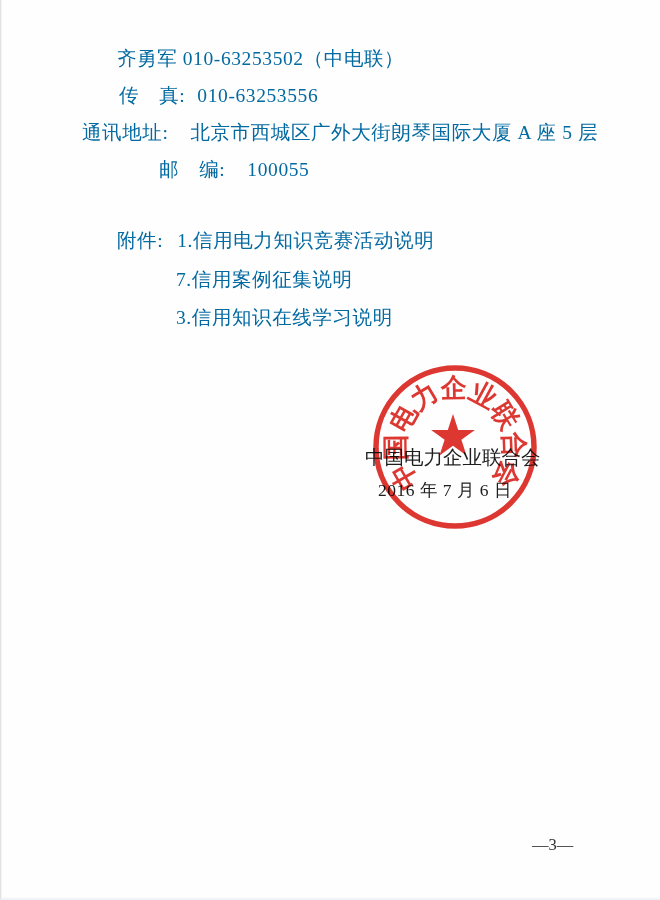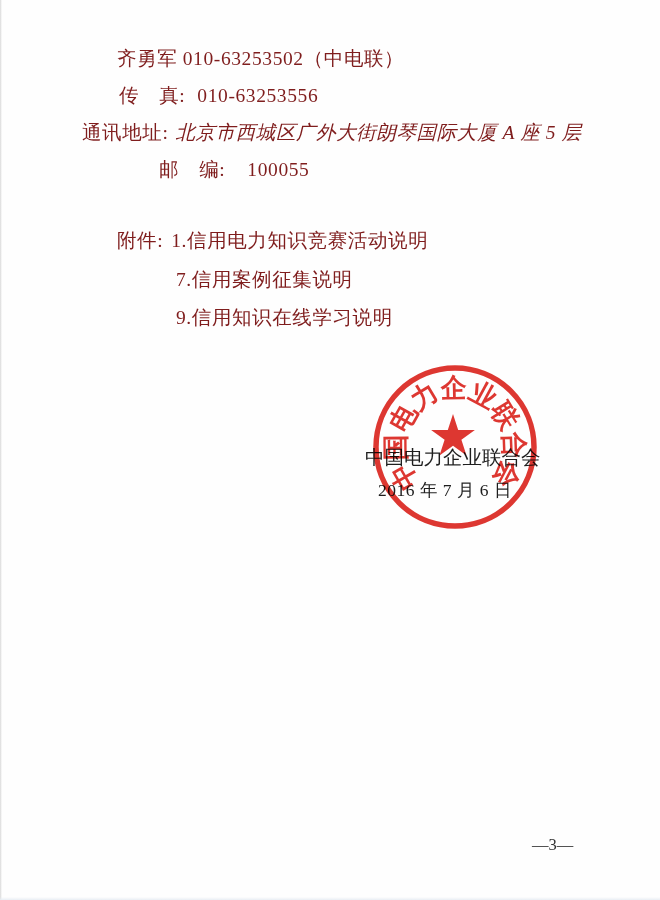--- a/index.html
+++ b/index.html
@@ -19,31 +19,31 @@
   .edge-bottom {
     position: absolute; left: 0; bottom: 0; width: 100%; height: 3px;
     background: linear-gradient(to top, #e9eef4, rgba(255,255,255,0));
   }
   .line {
     position: absolute;
     font-size: 19.5px;
     line-height: 23px;
     letter-spacing: 0.6px;
     white-space: pre;
-    color: #7f1d1d;
+    color: #0369a1;
   }
   .l1 { left: 117px; top: 47px; }
   .l2 { left: 119px; top: 84px; }
   .l3 { left: 82px;  top: 121px; }
   .l4 { left: 119px; top: 158px; margin-left: 40px; }
   .l2 .val { margin-left: 12px; }
-  .l3 .val { margin-left: 7px; font-style: italic; }
+  .l3 .val { margin-left: 22px; }
   .l4 .val { margin-left: 22px; }
   .att1 { left: 117px; top: 229px; }
-  .att1 .att-item { margin-left: 8px; }
+  .att1 .att-item { margin-left: 14px; }
   .att2 { left: 176px; top: 268px; }
   .att3 { left: 176px; top: 306px; }
   .sig-org {
     position: absolute; left: 365px; top: 444px;
     font-size: 19.5px; letter-spacing: 0px; white-space: pre;
     color: #1e1e1e;
   }
   .sig-date {
     position: absolute; left: 378px; top: 478px;
     font-size: 17.5px; letter-spacing: 0.5px; white-space: pre;
@@ -76,21 +76,21 @@
 <div class="line l2"><span>传　真:</span><span class="val">010-63253556</span></div>
 
 <div class="line l3"><span>通讯地址:</span><span class="val">北京市西城区广外大街朗琴国际大厦 A 座 5 层</span></div>
 
 <div class="line l4"><span>邮　编:</span><span class="val">100055</span></div>
 
 <div class="line att1"><span>附件:</span><span class="att-item">1.信用电力知识竞赛活动说明</span></div>
 
 <div class="line att2">7.信用案例征集说明</div>
 
-<div class="line att3">9.信用知识在线学习说明</div>
+<div class="line att3">3.信用知识在线学习说明</div>
 
 <div class="sig-org">中国电力企业联合会</div>
 
 <div class="sig-date">2016 年 7 月 6 日</div>
 
 <svg class="seal" width="200" height="200" viewBox="0 0 200 200" aria-hidden="true">
   <circle cx="100" cy="100" r="79" fill="none" stroke-width="5.5" stroke="#dc2a24"></circle>
   <path id="ring-path" d="M 64.64,135.36 A 50 50 0 1 1 135.36,135.36" fill="none"></path>
   <text class="ring-text" fill="#dc2a24">
     <textPath href="#ring-path" startOffset="0" textLength="233" lengthAdjust="spacingAndGlyphs">中国电力企业联合会</textPath>

